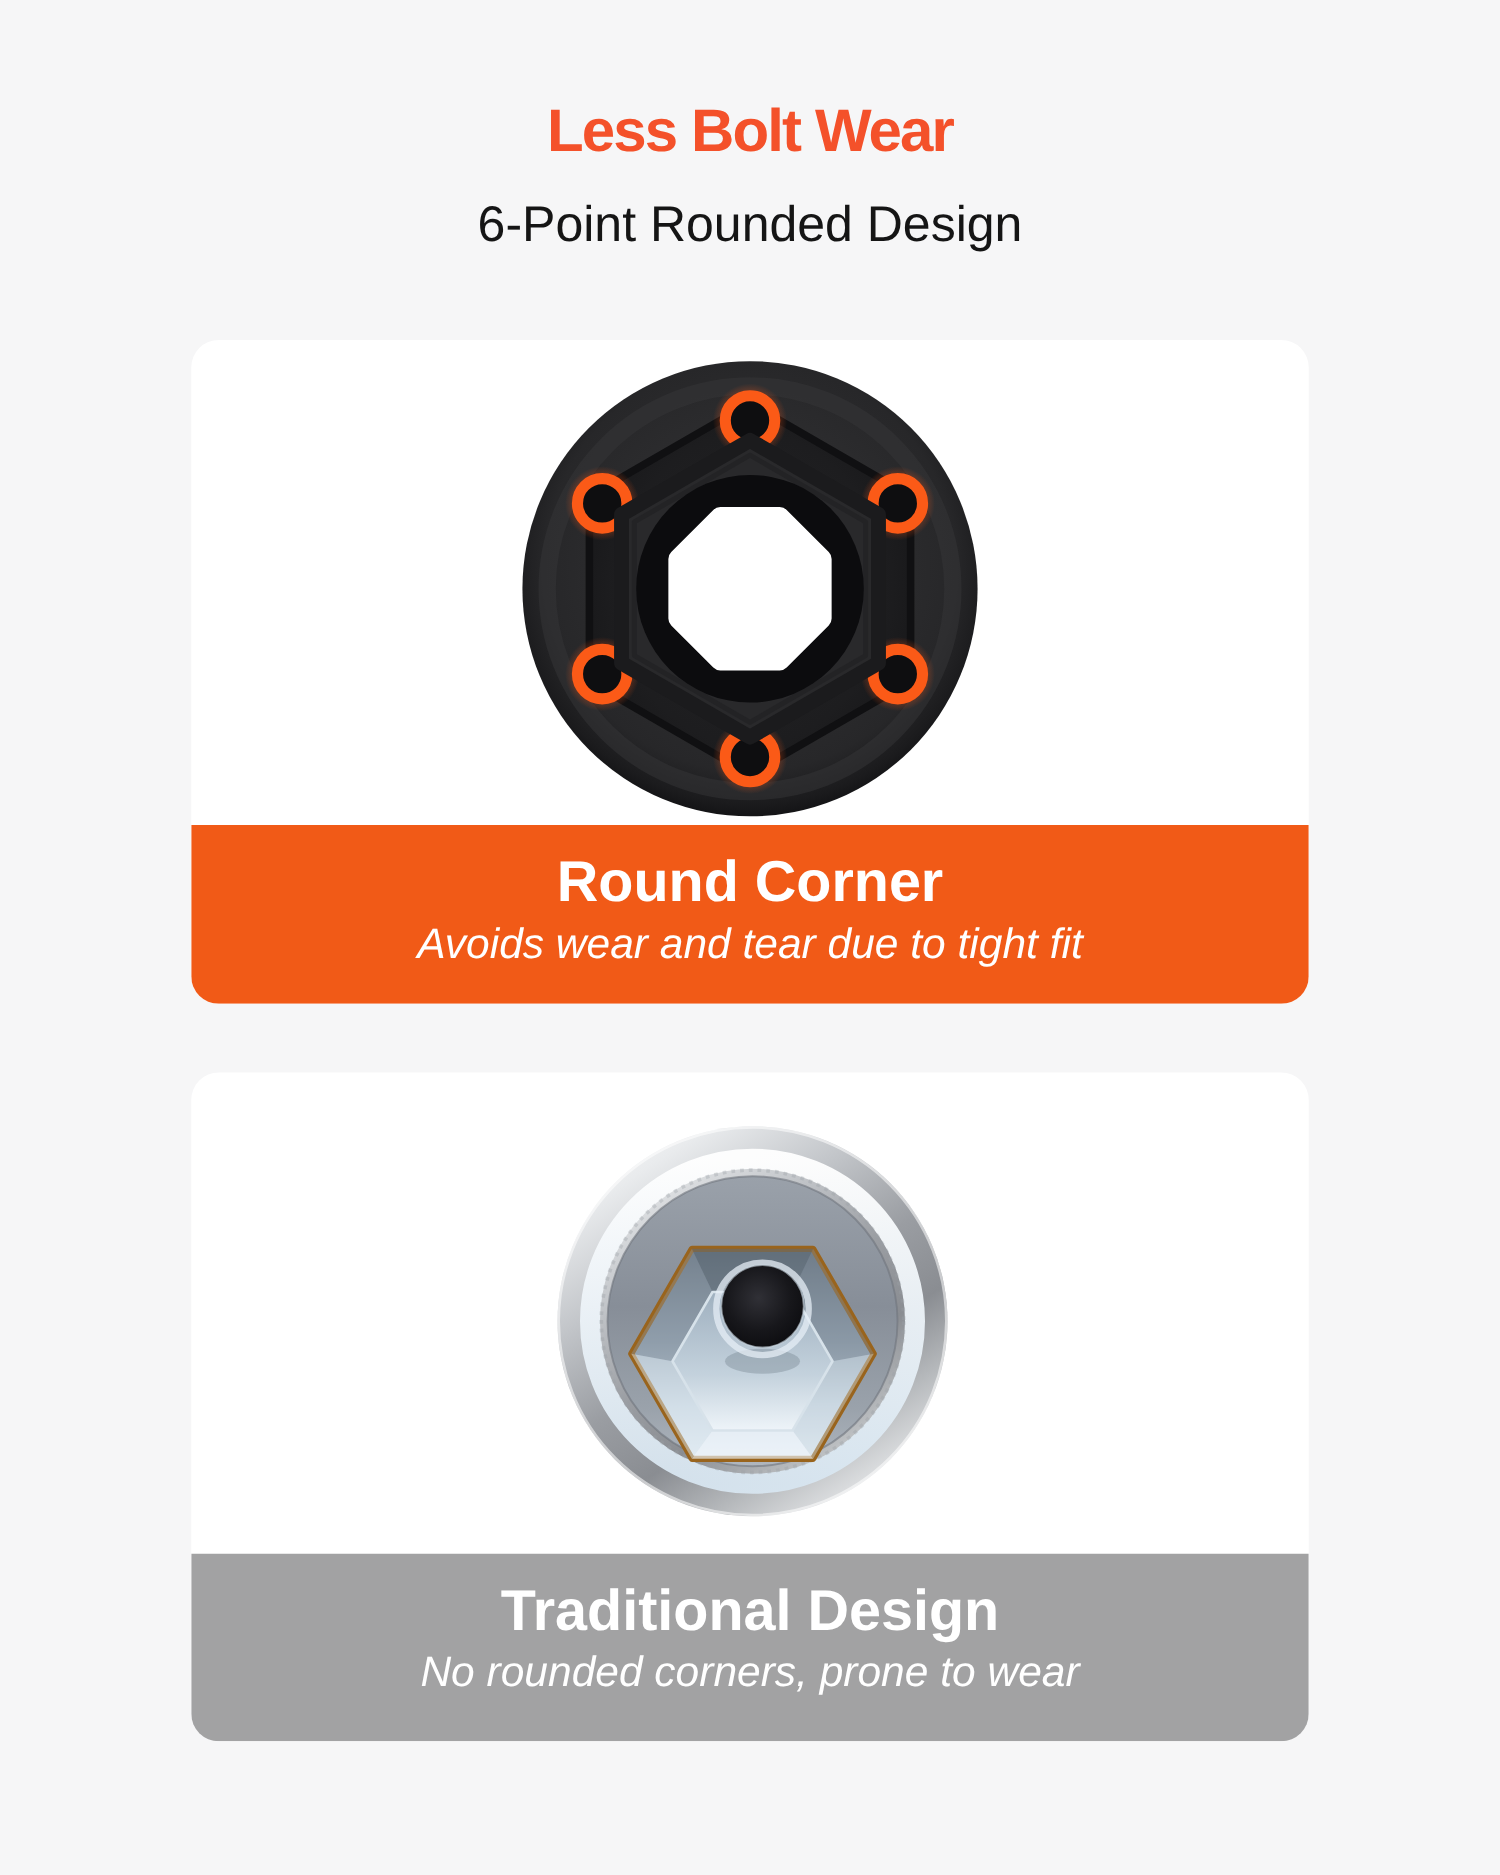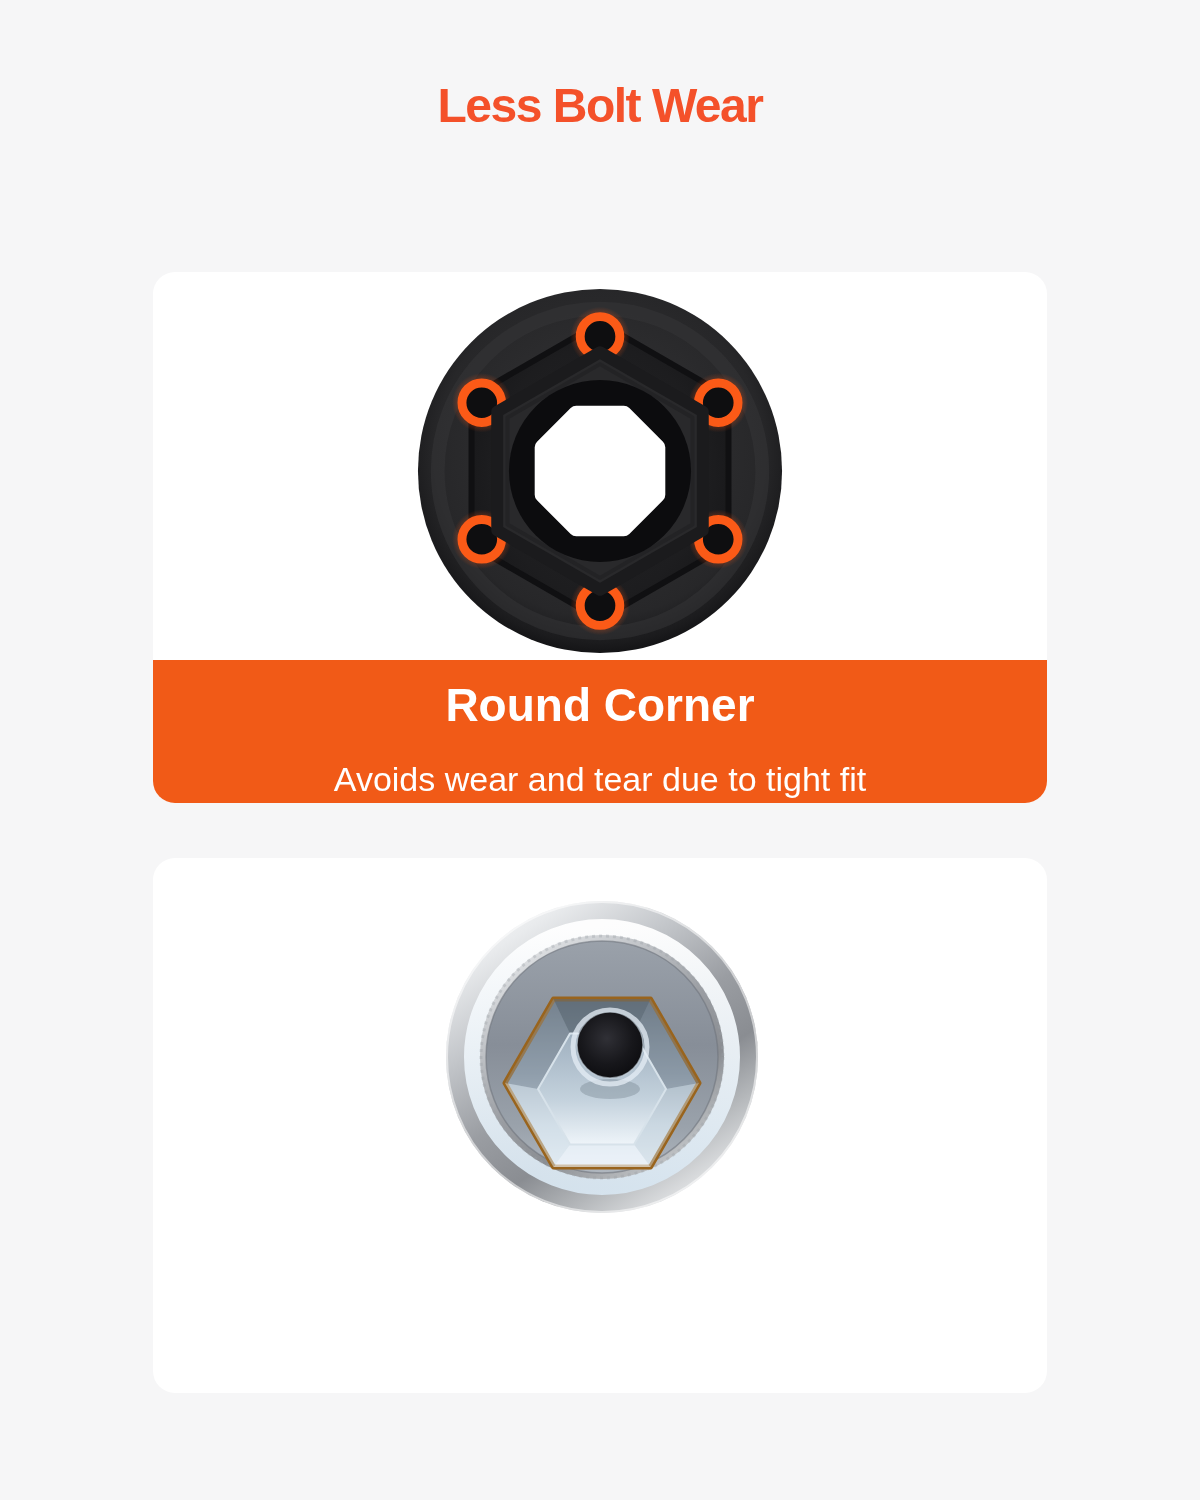--- a/index.html
+++ b/index.html
@@ -21,32 +21,33 @@
     border-radius:22px;overflow:hidden;display:flex;flex-direction:column;
   }
   .card-rounded{top:272px;height:531px;}
   .card-traditional{top:858px;height:535px;}
   .img-area{flex:1;position:relative;}
   .socket-svg{position:absolute;}
   .svg-black{left:259px;top:11px;}
   .svg-chrome{left:289px;top:39px;}
   .banner{
     box-sizing:border-box;display:flex;flex-direction:column;align-items:center;
-    padding-top:22px;text-align:center;gap:24px;
+    padding-top:22px;text-align:center;
   }
   .banner-orange{height:143px;background:#f15a17;}
   .banner-gray{height:150px;background:#a2a2a3;}
   .banner-title{margin:0;font-size:46px;font-weight:700;color:#ffffff;line-height:1.0;}
-  .banner-subtitle{margin:10px 0 0;font-size:34px;font-weight:400;color:#ffffff;line-height:1.05;}
+  .banner-subtitle{margin:10px 0 0;font-size:34px;font-weight:400;color:#ffffff;line-height:1.05;font-style:italic;}
 </style>
 </head>
 <body>
 
 <div class="header">
   <h1 class="title">Less Bolt Wear</h1>
+  <p class="subtitle">6-Point Rounded Design</p>
 </div>
 
 <section class="card card-rounded">
   <div class="img-area">
     <svg class="socket-svg svg-black" width="376" height="376" viewBox="0 0 380 380">
       <defs>
         <radialGradient id="gBody" cx="50%" cy="45%" r="55%">
           <stop offset="0%" stop-color="#343436"></stop>
           <stop offset="55%" stop-color="#2c2c2e"></stop>
           <stop offset="82%" stop-color="#272729"></stop>
@@ -161,13 +162,17 @@
       <polygon points="111.5,270 208.5,270 192,247.4 128,247.4" fill="#eef5fa" opacity="0.65"></polygon>
 
       <polygon points="224,192 192,136.6 128,136.6 96,192 128,247.4 192,247.4" fill="url(#gInnerHex)" stroke="#d7e2ea" stroke-width="2" stroke-linejoin="round"></polygon>
       <ellipse cx="168" cy="192" rx="30" ry="10" fill="#6c7a87" opacity="0.35"></ellipse>
 
       <circle cx="168" cy="150" r="37" fill="none" stroke="#e6eef5" stroke-width="5" opacity="0.75"></circle>
       <circle cx="168" cy="148" r="33" fill="url(#gHole)"></circle>
       <circle cx="168" cy="148" r="33" fill="none" stroke="#c9d6e0" stroke-width="1.5" opacity="0.6"></circle>
     </svg>
   </div>
+  <div class="banner banner-gray">
+    <h2 class="banner-title">Traditional Design</h2>
+    <p class="banner-subtitle">No rounded corners, prone to wear</p>
+  </div>
 </section>
 
 </body></html>

